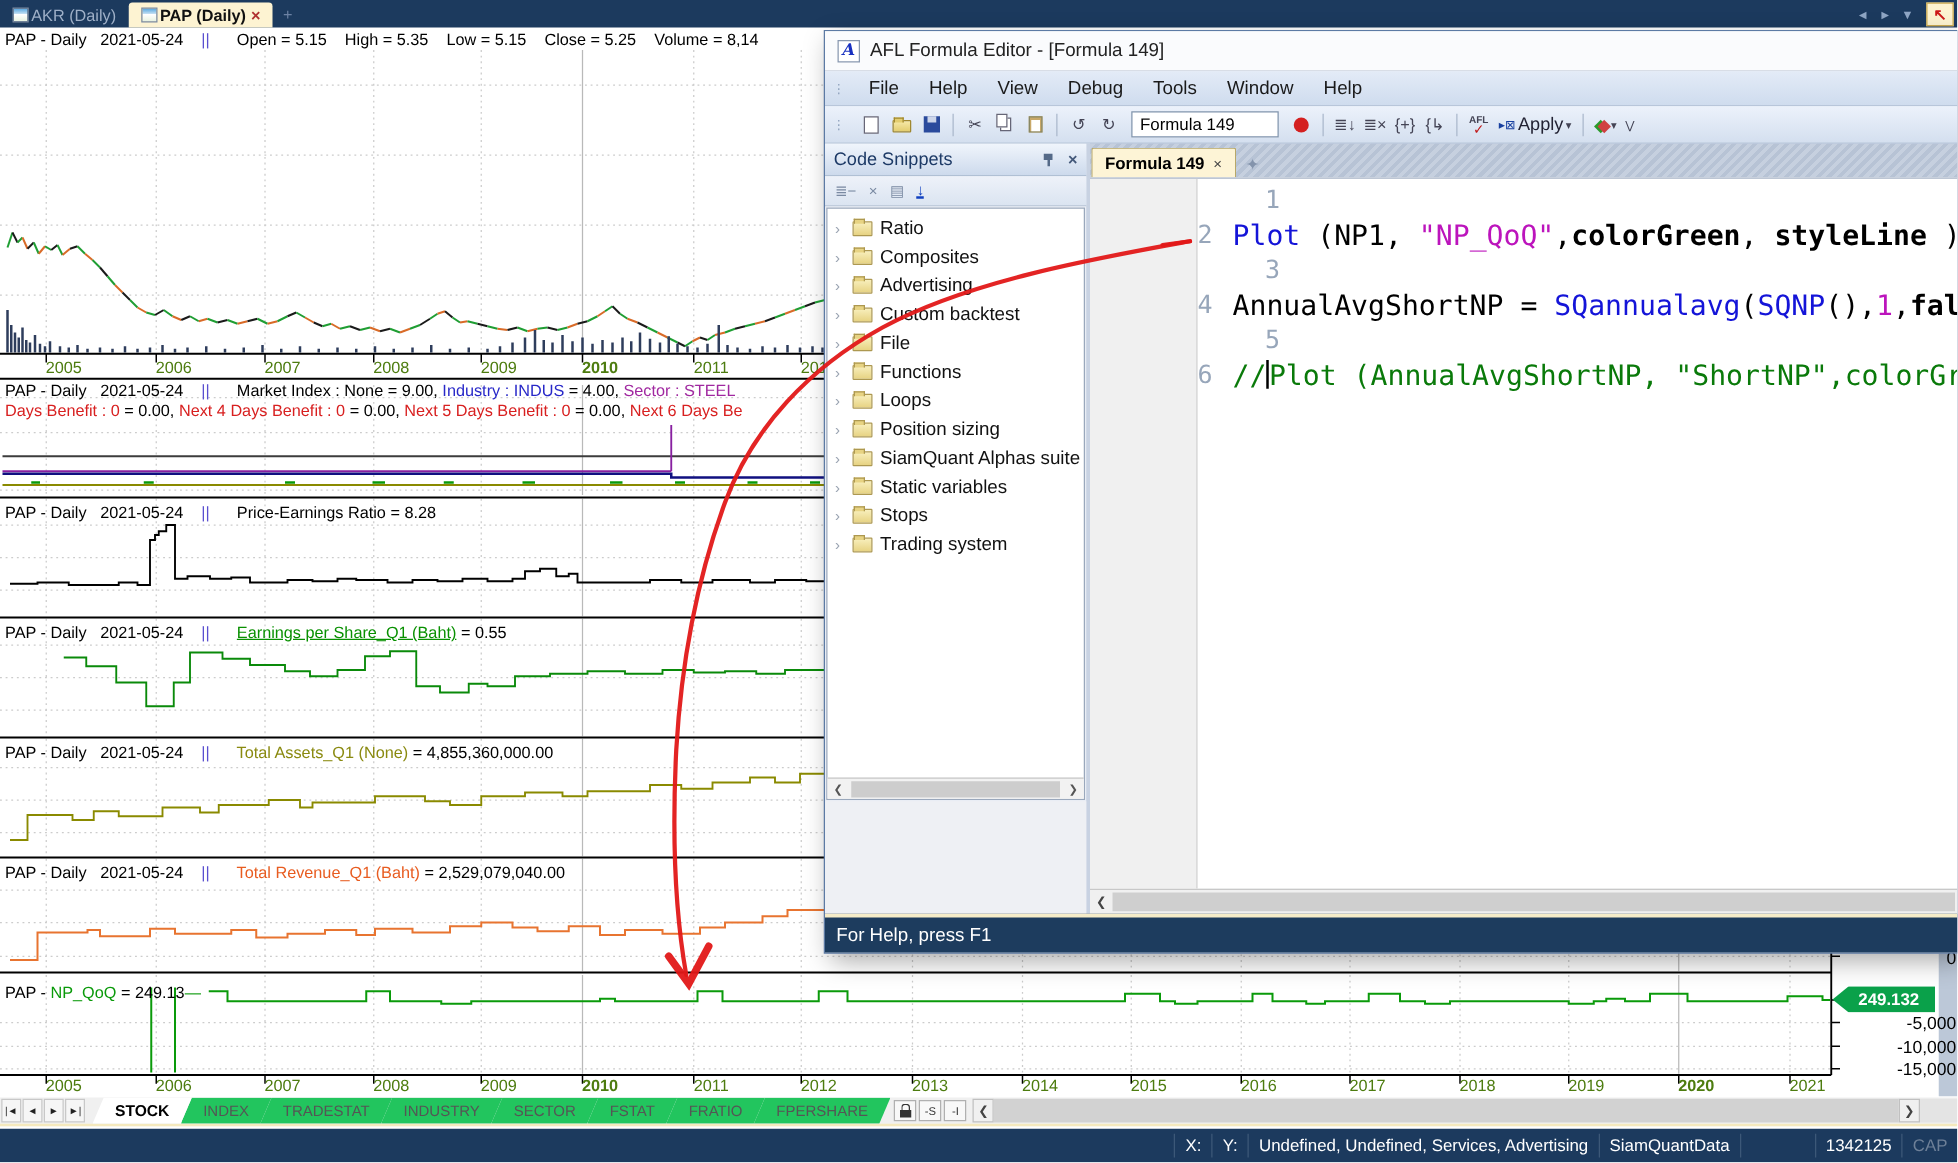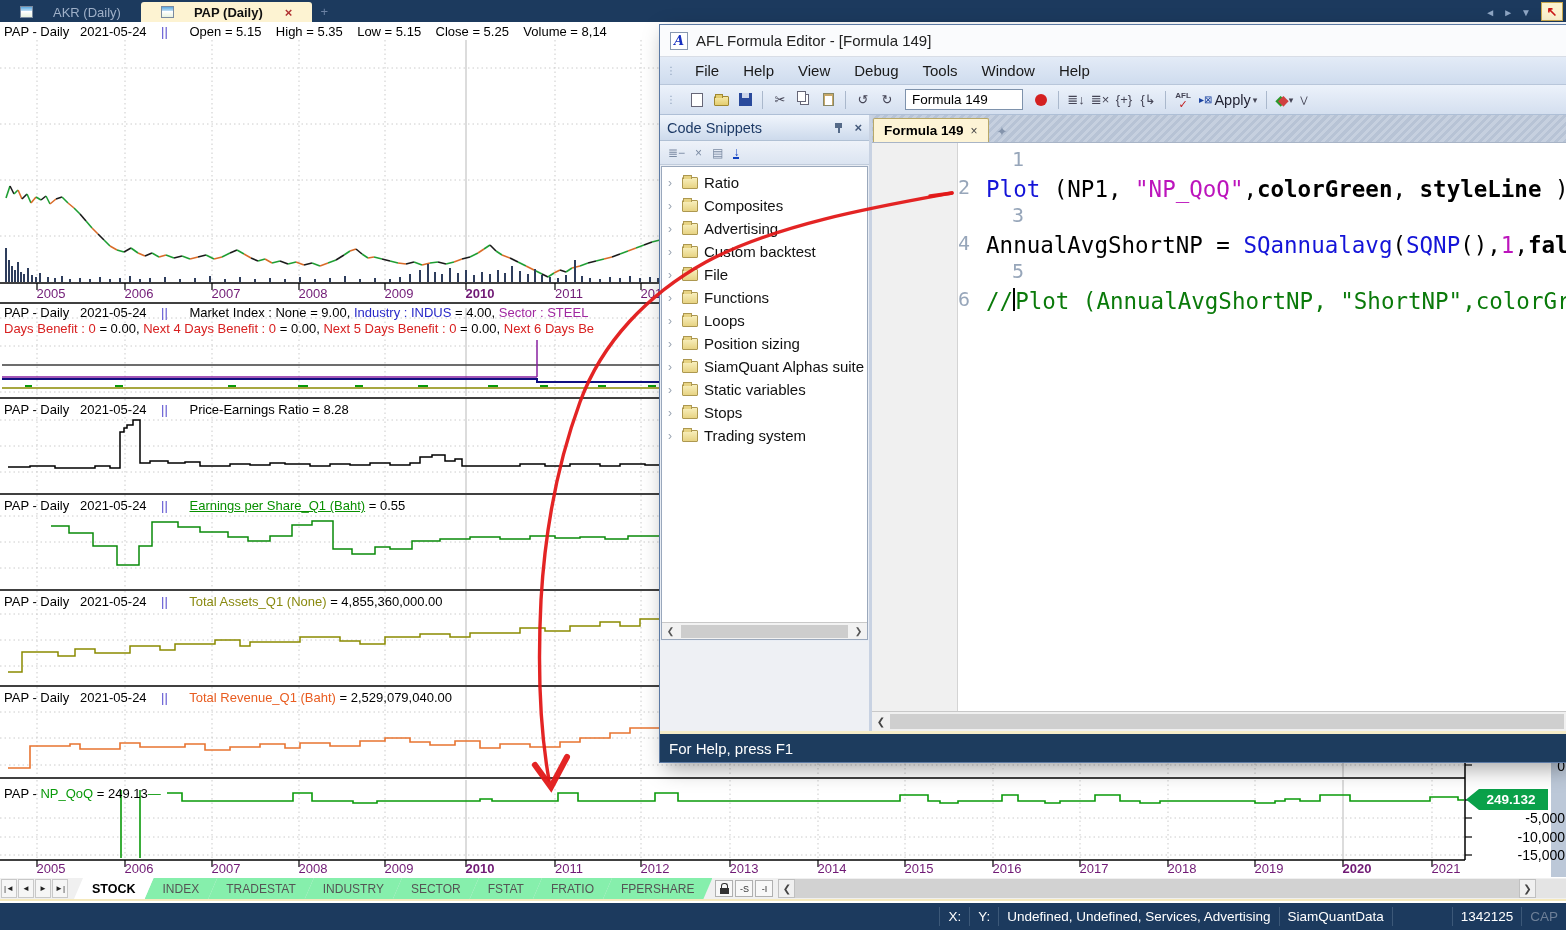--- a/index.html
+++ b/index.html
@@ -3,51 +3,51 @@
 <meta charset="utf-8">
 <style>
   * { margin:0; padding:0; box-sizing:border-box; }
   html,body { width:1566px; height:930px; overflow:hidden; background:#fff;
     font-family:"Liberation Sans", sans-serif; }
   .screen { position:relative; width:1566px; height:930px; background:#fff; overflow:hidden; }
 
   
   .topbar { position:absolute; left:0; top:0; width:1566px; height:22px; background:#1c3a5e;
     display:flex; align-items:flex-end; z-index:4; }
-  .doc-tab { display:flex; align-items:center; gap:20px; height:20px; padding:0 20px; font-size:13px;
+  .doc-tab { display:flex; align-items:center; gap:2px; height:20px; padding:0 10px; font-size:13px;
     color:#9fb0c8; cursor:pointer; }
   .doc-tab.active { background:#fdf3d2; color:#111; font-weight:bold; border-radius:3px 3px 0 0; }
   .mini-chart-icon { width:13px; height:12px; border:1px solid #7a8aa0; background:
     linear-gradient(180deg,#5aa8e0 0%,#cfe6f5 45%,#ffffff 45%,#e8f2e0 100%); }
   .tab-close { color:#b03030; font-weight:bold; font-size:13px; margin-left:2px; }
   .ghost-plus { color:#6c82a4; font-size:13px; margin-left:8px; padding-bottom:3px; }
   .topbar-spacer { flex:1; }
   .nav-glyph { color:#8fa6c4; font-size:10px; margin:0 4px; padding-bottom:4px; }
   .pointer-tool { width:22px; height:19px; background:#fdf3d0; border:1px solid #caa94f;
     display:flex; align-items:center; justify-content:center; color:#cc1818; font-weight:bold;
     font-size:13px; margin:0 3px 1px 6px; }
 
   
   #chart-svg { position:absolute; left:0; top:0; z-index:1; }
   .pane-title { position:absolute; left:4px; z-index:2; font-size:13px; white-space:pre; }
-  .yr-label { position:absolute; transform:translateX(-50%); font-size:13px; color:#701a75; z-index:2; }
+  .yr-label { position:absolute; transform:translateX(-50%); font-size:13px; color:#4d7c0f; z-index:2; }
   .yr-label.bold { font-weight:bold; }
   .ylab { position:absolute; width:90px; text-align:right; font-size:14px; color:#000; z-index:2; }
   .price-tag { position:absolute; left:1466px; top:789px; width:82px; height:21px; background:#0aa14a;
     color:#fff; font-size:13.5px; font-weight:bold; display:flex; align-items:center; justify-content:center;
     clip-path:polygon(0 50%, 13px 0, 100% 0, 100% 100%, 13px 100%); z-index:2; padding-left:8px; }
   .window-edge { position:absolute; left:1551px; top:763px; width:15px; height:114px; background:#bcc8d8; z-index:1; }
 
   
   .sheetbar { position:absolute; left:0; top:878px; width:1566px; height:23px; background:#f0f0f0;
     border-bottom:2px solid #f5e9bd; display:flex; align-items:stretch; z-index:4; }
   .navbtn { width:16px; display:flex; align-items:center; justify-content:center; font-size:8px;
     color:#222; background:#f6f6f6; border:1px solid #c8c8c8; margin:1px 0 1px 1px; }
   .sheet-tab { position:relative; display:flex; align-items:center; justify-content:center;
-    font-size:12px; color:#555; background:#86efac; margin-right:-9px; padding:0 18px;
+    font-size:12px; color:#555; background:#22c55e; margin-right:-9px; padding:0 18px;
     clip-path:polygon(9px 0, 100% 0, calc(100% - 9px) 100%, 0 100%); }
   .sheet-tab.active { background:#ffffff; color:#000; font-weight:bold; z-index:2; font-size:12.5px; }
   .tool-sq { width:18px; height:17px; background:#f8f8f8; border:1px solid #b0b0b0; margin:2px 1px;
     display:flex; align-items:center; justify-content:center; font-size:9px; color:#333; }
   .lock-body { width:9px; height:6px; background:#333; position:relative; margin-top:4px; }
   .lock-body:before { content:""; position:absolute; left:1px; top:-5px; width:5px; height:5px;
     border:1.5px solid #333; border-bottom:none; border-radius:3px 3px 0 0; }
   .hscroll-arrow { width:17px; background:#f0f0f0; border:1px solid #c0c0c0; margin:1px 0;
     display:flex; align-items:center; justify-content:center; font-size:10px; color:#444; }
   .hscroll-track { flex:1; background:#d2d2d2; margin:1px 0; }

